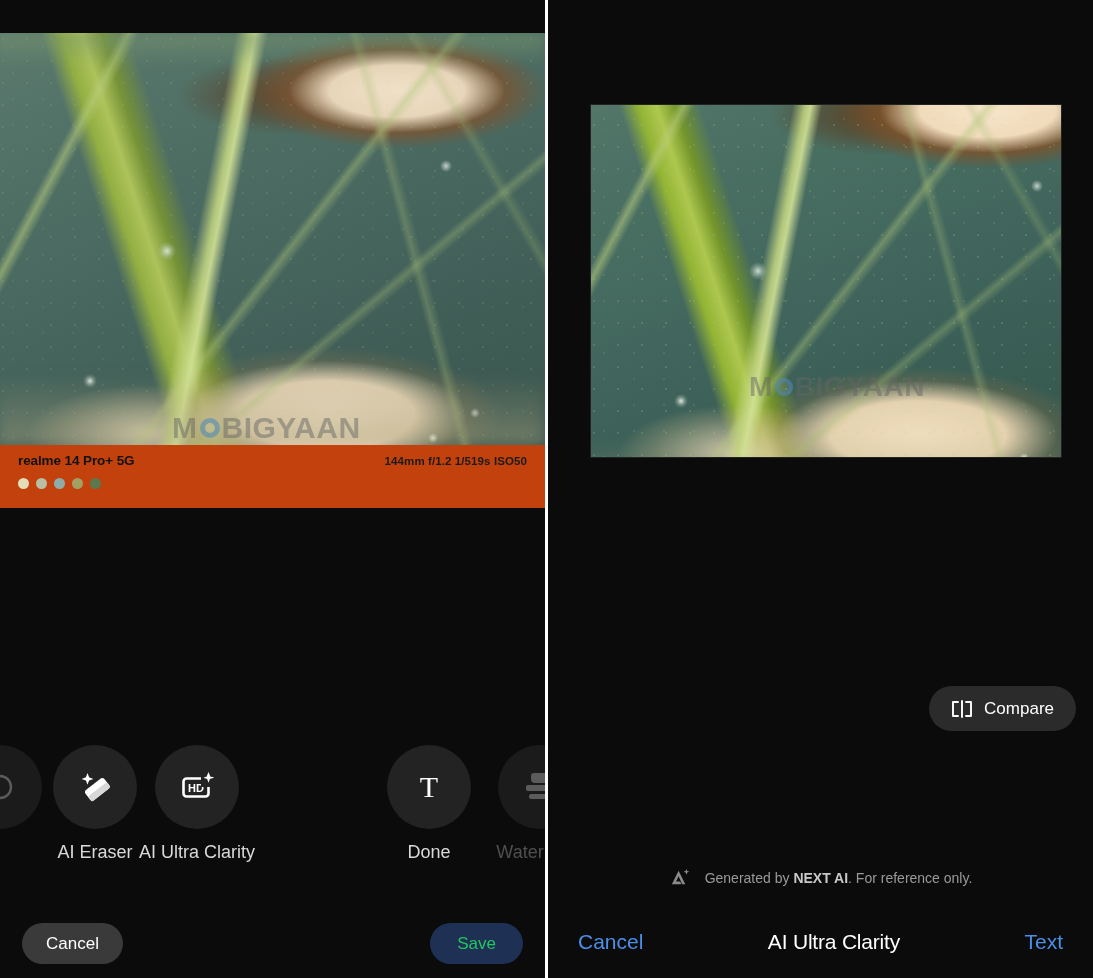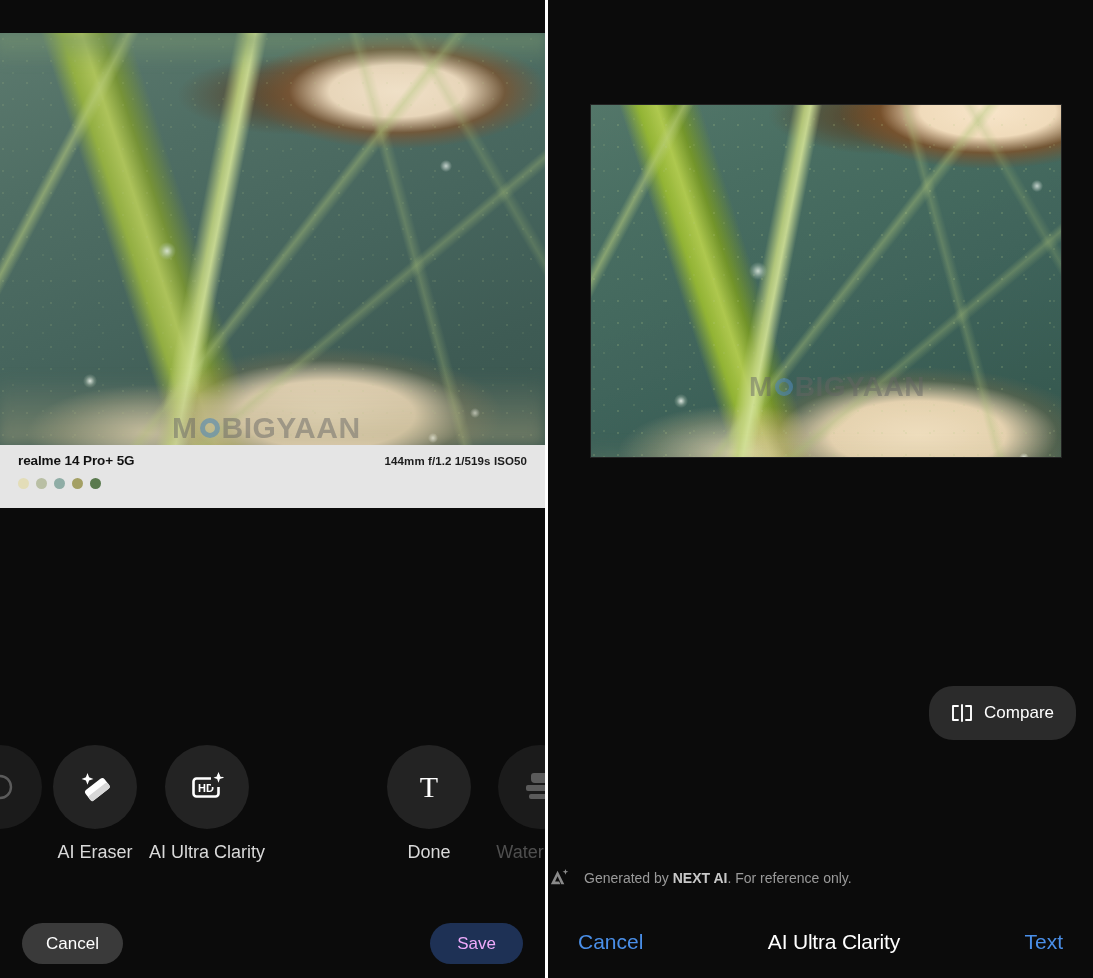--- a/index.html
+++ b/index.html
@@ -88,21 +88,21 @@
     border: 4px solid rgba(70,130,180,0.55);
     background: rgba(255,255,255,0.08);
   }
   .wm-left { left:175px; top:378px; font-size:30px; }
   .wm-left .wm-o { width:20px; height:20px; margin:0 2px; border-width:5px; }
   .wm-right { left:748px; top:378px; font-size:28px; }
   .wm-right .wm-o { width:18px; height:18px; margin:0 2px; border-width:4px; }
 
   .exif-bar {
     position:absolute; left:0; top:412px; width:545px; height:63px;
-    background:#e5e5e5;
+    background:#c2410c;
     text-decoration:underline;
   }
   .exif-row { position:absolute; left:0; top:8px; width:545px; padding:0 18px;
     display:flex; justify-content:space-between; align-items:center; }
   .exif-model { font-size:13.5px; font-weight:700; color:#121212; letter-spacing:-.1px; }
   .exif-specs { font-size:11.5px; font-weight:700; color:#1c1c1c; letter-spacing:.1px; }
   .swatches { position:absolute; left:18px; top:33px; display:flex; gap:7px; }
   .swatch { width:11px; height:11px; border-radius:50%; }
 
   
@@ -131,21 +131,21 @@
     padding:0 22px;
   }
   .btn-cancel-pill {
     background:#3a3a3a; color:#ffffff;
     border:none; border-radius:22px;
     padding:0 24px; height:41px; line-height:41px;
     font-size:17px; font-family:"Liberation Sans", sans-serif;
     cursor:pointer;
   }
   .btn-save-pill {
-    background:#1e3155; color:#f0abfc;
+    background:#1e3155; color:#22c55e;
     border:none; border-radius:22px;
     padding:0 27px; height:41px; line-height:41px;
     font-size:17px; font-family:"Liberation Sans", sans-serif;
     cursor:pointer;
   }
 
   
   .divider { width:3px; height:978px; background:#ffffff; }
 
   
@@ -153,29 +153,29 @@
     position:relative; width:545px; height:978px; background:#0b0b0b; overflow:hidden;
   }
   .photo-right-wrap {
     position:absolute; left:42px; top:104px;
     width:472px; height:354px;
     overflow:hidden;
     border:1px solid rgba(255,255,255,0.10);
   }
   .compare-btn {
     position:absolute; right:17px; top:686px;
-    height:54px; border-radius:24px;
+    height:45px; border-radius:24px;
     background:#2b2b2b; color:#ffffff;
     display:flex; align-items:center; gap:11px;
     padding:0 22px; font-size:17px; border:none; cursor:pointer;
     font-family:"Liberation Sans", sans-serif;
   }
   .gen-note {
     position:absolute; left:0; top:866px; width:545px;
-    display:flex; align-items:center; gap:13px;
+    display:flex; align-items:center; justify-content:center; gap:13px;
     font-size:14px; color:#9a9a9a;
   }
   .gen-note b { color:#c9c9c9; font-weight:700; }
   .bottom-nav {
     position:absolute; left:0; bottom:0; width:545px; height:72px;
     display:flex; align-items:center; justify-content:space-between;
     padding:0 30px;
   }
   .nav-link {
     background:none; border:none; cursor:pointer;
@@ -234,21 +234,21 @@
             <svg width="40" height="40" viewBox="0 0 40 40" fill="none">
               <g transform="rotate(-38 22 22)">
                 <rect x="10" y="16" width="24" height="13" rx="3" fill="#fff"></rect>
                 <rect x="10" y="22.5" width="24" height="6.5" rx="2" fill="#d8d8d8"></rect>
               </g>
               <path d="M12.5 6 L14.1 10.3 L18.4 11.9 L14.1 13.5 L12.5 17.8 L10.9 13.5 L6.6 11.9 L10.9 10.3 Z" fill="#fff"></path>
             </svg>
           </div>
           <div class="tool-label">AI Eraser</div>
         </div>
-        <div class="tool-item" style="left: 165px; align-items: center;">
+        <div class="tool-item" style="left: 155px; align-items: center;">
           <div class="tool-circle">
             <svg width="40" height="40" viewBox="0 0 40 40" fill="none">
               <rect x="6.5" y="11.5" width="25" height="18" rx="3" stroke="#fff" stroke-width="2.6"></rect>
               <text x="19" y="25.3" font-family="Liberation Sans, sans-serif" font-size="11" font-weight="700" fill="#fff" text-anchor="middle">HD</text>
               <path d="M31.5 5 L33 9.1 L37.1 10.6 L33 12.1 L31.5 16.2 L30 12.1 L25.9 10.6 L30 9.1 Z" fill="#fff"></path>
               <rect x="24" y="9" width="11" height="11" fill="#232323"></rect>
               <path d="M31.5 5.6 L32.85 9.3 L36.55 10.65 L32.85 12 L31.5 15.7 L30.15 12 L26.45 10.65 L30.15 9.3 Z" fill="#fff"></path>
             </svg>
           </div>
           <div class="tool-label">AI Ultra Clarity</div>

